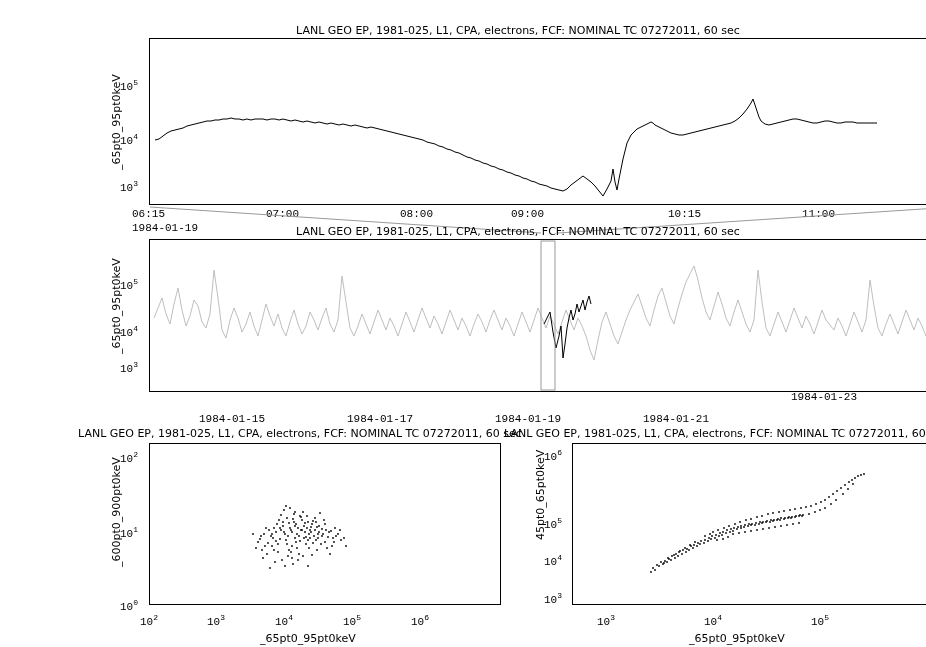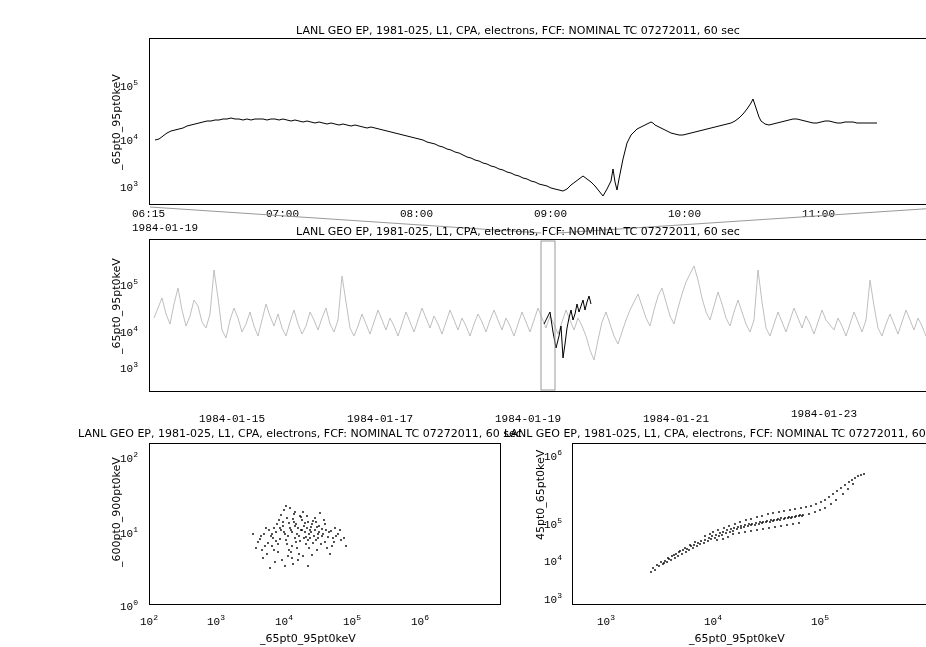--- a/index.html
+++ b/index.html
@@ -29,22 +29,22 @@
   </div>
 
   <div class="vlabel" style="left:66px;top:170px;">_65pt0_95pt0keV</div>
   <div class="tick-label" style="left:76px;top:179px;">10<span class="sup">3</span></div>
   <div class="tick-label" style="left:76px;top:132px;">10<span class="sup">4</span></div>
   <div class="tick-label" style="left:76px;top:78px;">10<span class="sup">5</span></div>
 
   <div class="tick-label" style="left:88px;top:208px;">06:15</div>
   <div class="tick-label" style="left:222px;top:208px;">07:00</div>
   <div class="tick-label" style="left:356px;top:208px;">08:00</div>
-  <div class="tick-label" style="left:490px;top:208px;">09:00</div>
-  <div class="tick-label" style="left:624px;top:208px;">10:00</div>
+  <div class="tick-label" style="left:467px;top:208px;">09:00</div>
+  <div class="tick-label" style="left:624px;top:208px;">10:15</div>
   <div class="tick-label" style="left:758px;top:208px;">11:00</div>
   <div class="tick-label" style="left:892px;top:208px;">04:00</div>
   <div class="tick-label" style="left:88px;top:222px;">1984-01-19</div>
 
   <svg style="position:absolute;left:0;top:205px;" width="926" height="30">
     <line x1="106" y1="2" x2="497" y2="28" stroke="#999999" stroke-width="1"></line>
     <line x1="909" y1="2" x2="514" y2="28" stroke="#999999" stroke-width="1"></line>
   </svg>
 
   <div class="title" style="left:252px;top:225px;">LANL GEO EP, 1981-025, L1, CPA, electrons, FCF: NOMINAL TC 07272011, 60 sec</div>
@@ -59,21 +59,21 @@
 
   <div class="vlabel" style="left:66px;top:354px;">_65pt0_95pt0keV</div>
   <div class="tick-label" style="left:76px;top:360px;">10<span class="sup">3</span></div>
   <div class="tick-label" style="left:76px;top:324px;">10<span class="sup">4</span></div>
   <div class="tick-label" style="left:76px;top:277px;">10<span class="sup">5</span></div>
 
   <div class="tick-label" style="left:155px;top:413px;text-align:right;">1984-01-15</div>
   <div class="tick-label" style="left:303px;top:413px;">1984-01-17</div>
   <div class="tick-label" style="left:451px;top:413px;">1984-01-19</div>
   <div class="tick-label" style="left:599px;top:413px;">1984-01-21</div>
-  <div class="tick-label" style="left:747px;top:408px;">1984-01-23</div>
+  <div class="tick-label" style="left:747px;top:391px;">1984-01-23</div>
 
   <div class="title" style="left:34px;top:427px;">LANL GEO EP, 1981-025, L1, CPA, electrons, FCF: NOMINAL TC 07272011, 60 sec</div>
 
   <div class="panel" style="left:105px;top:443px;width:352px;height:162px;">
     <svg width="350" height="160" viewBox="0 0 350 160">
       <g fill="#000000">
         <circle cx="140" cy="84" r="0.9"></circle>
           <circle cx="146" cy="80" r="0.9"></circle>
           <circle cx="152" cy="86" r="0.9"></circle>
         <circle cx="135" cy="90" r="0.9"></circle>

